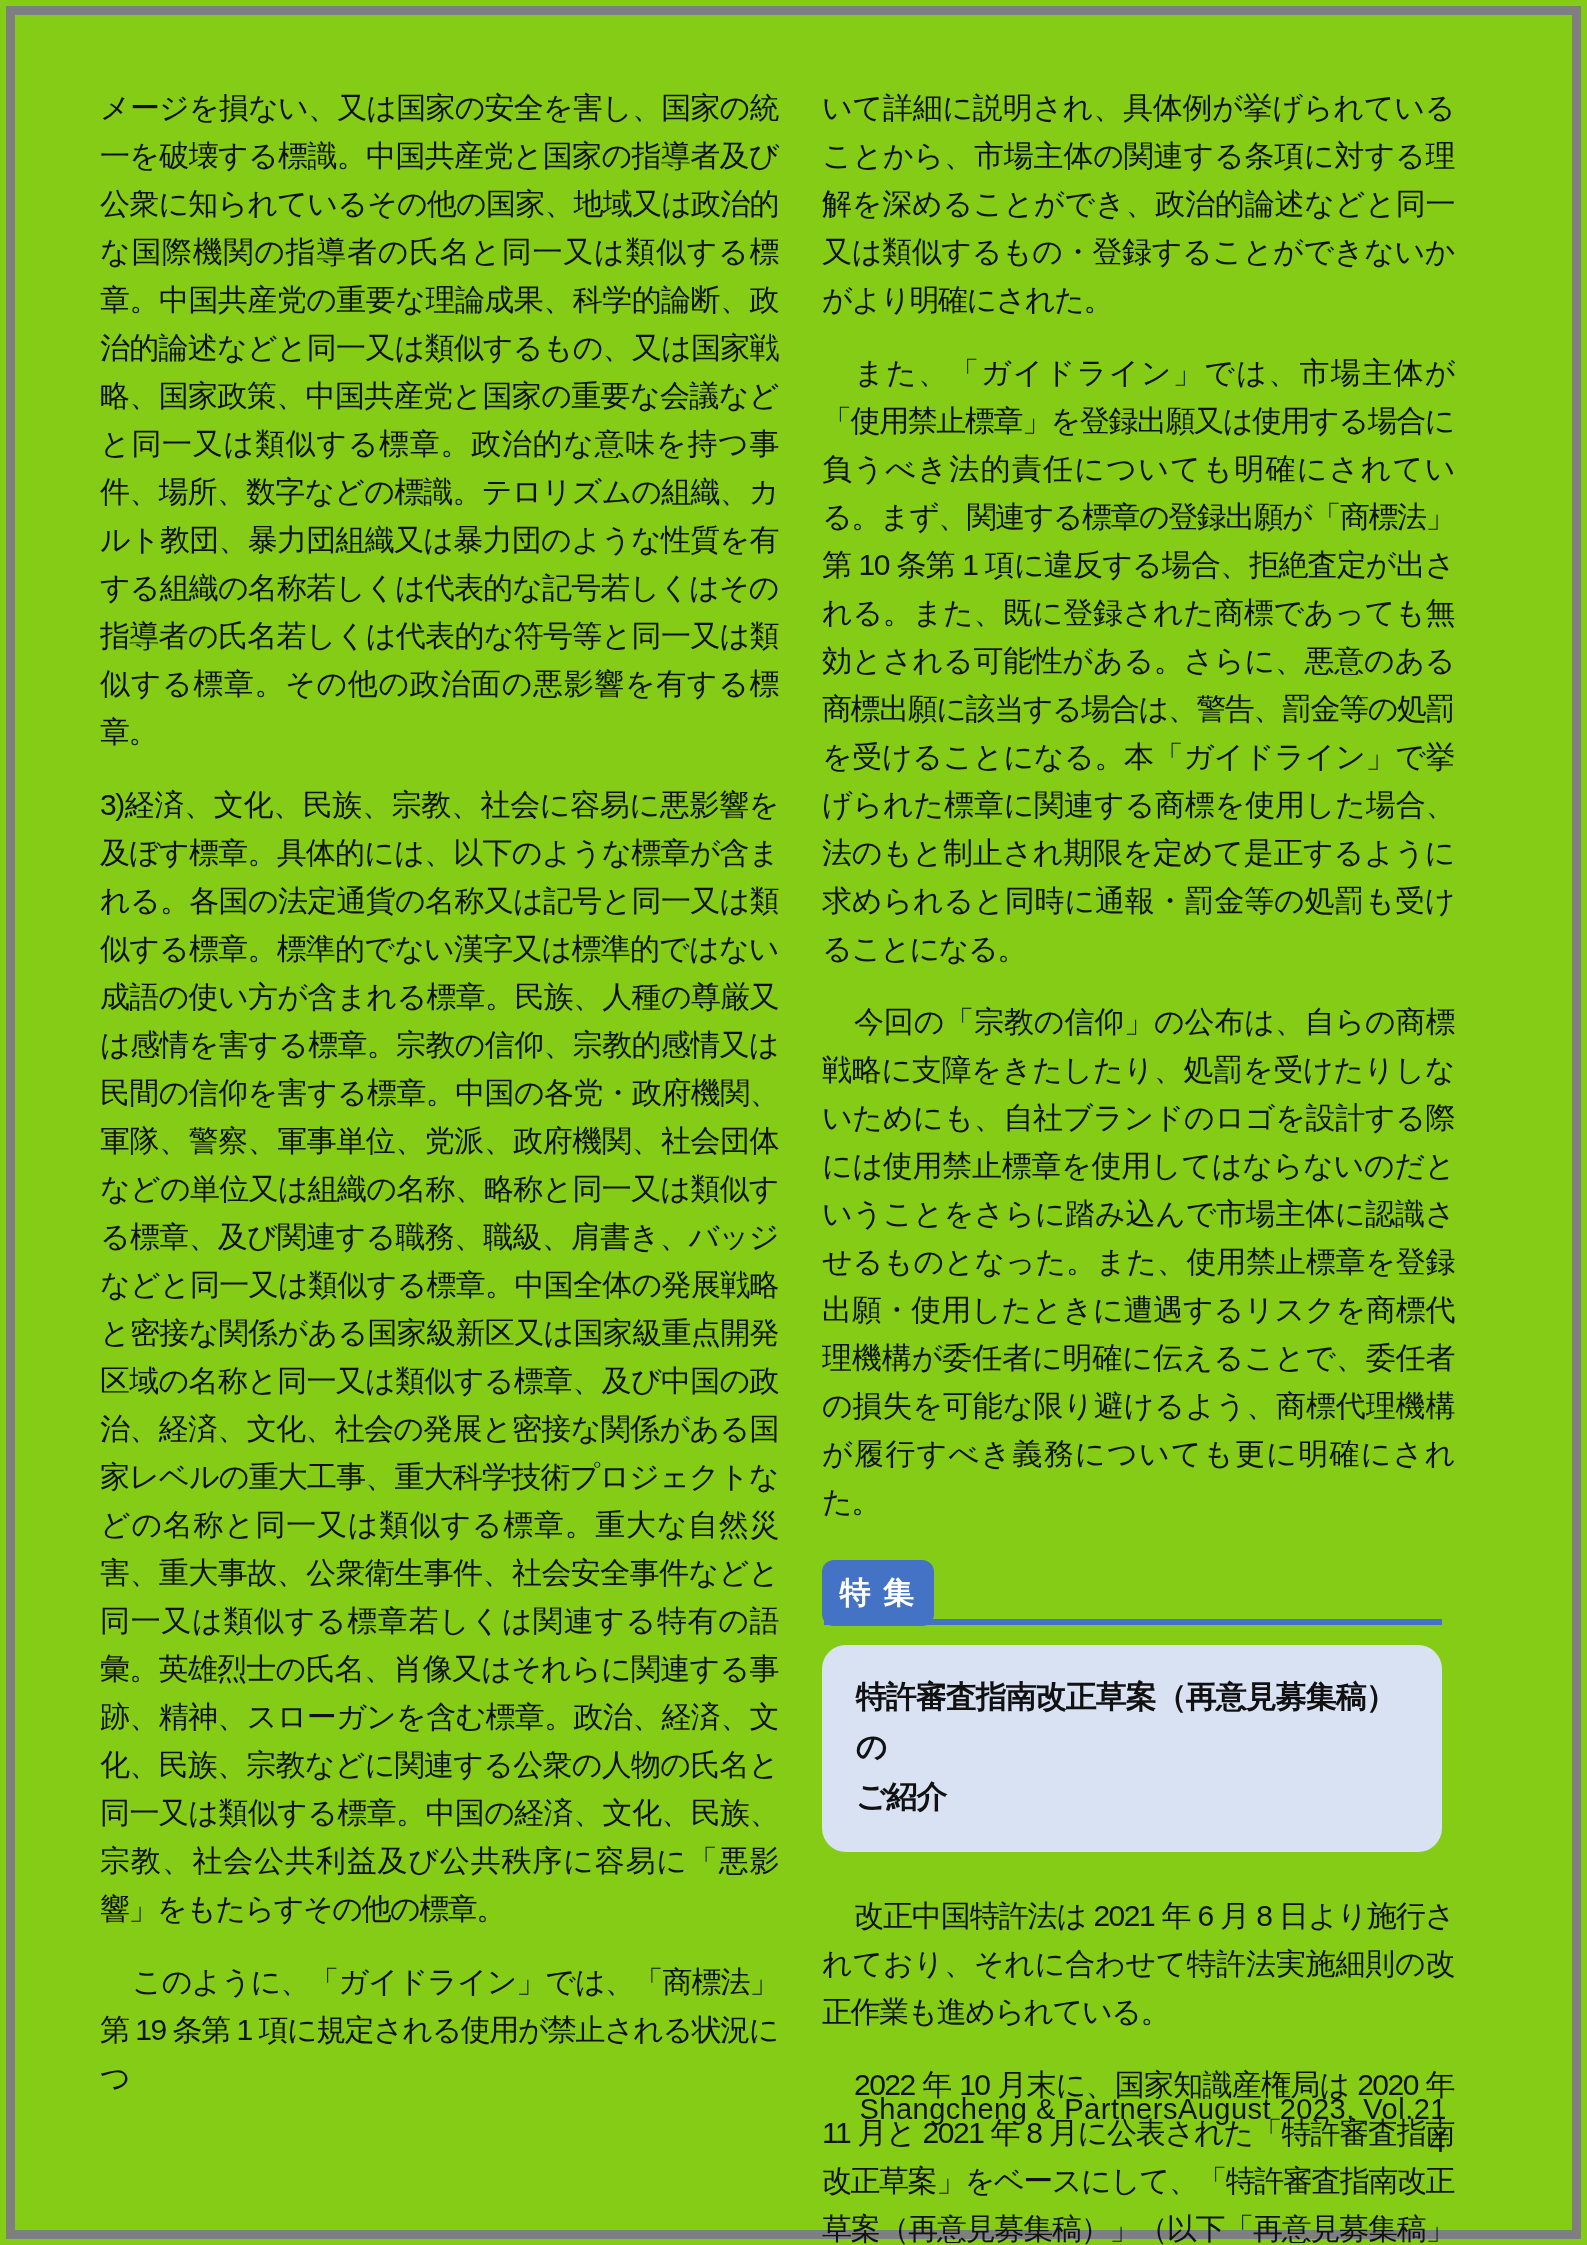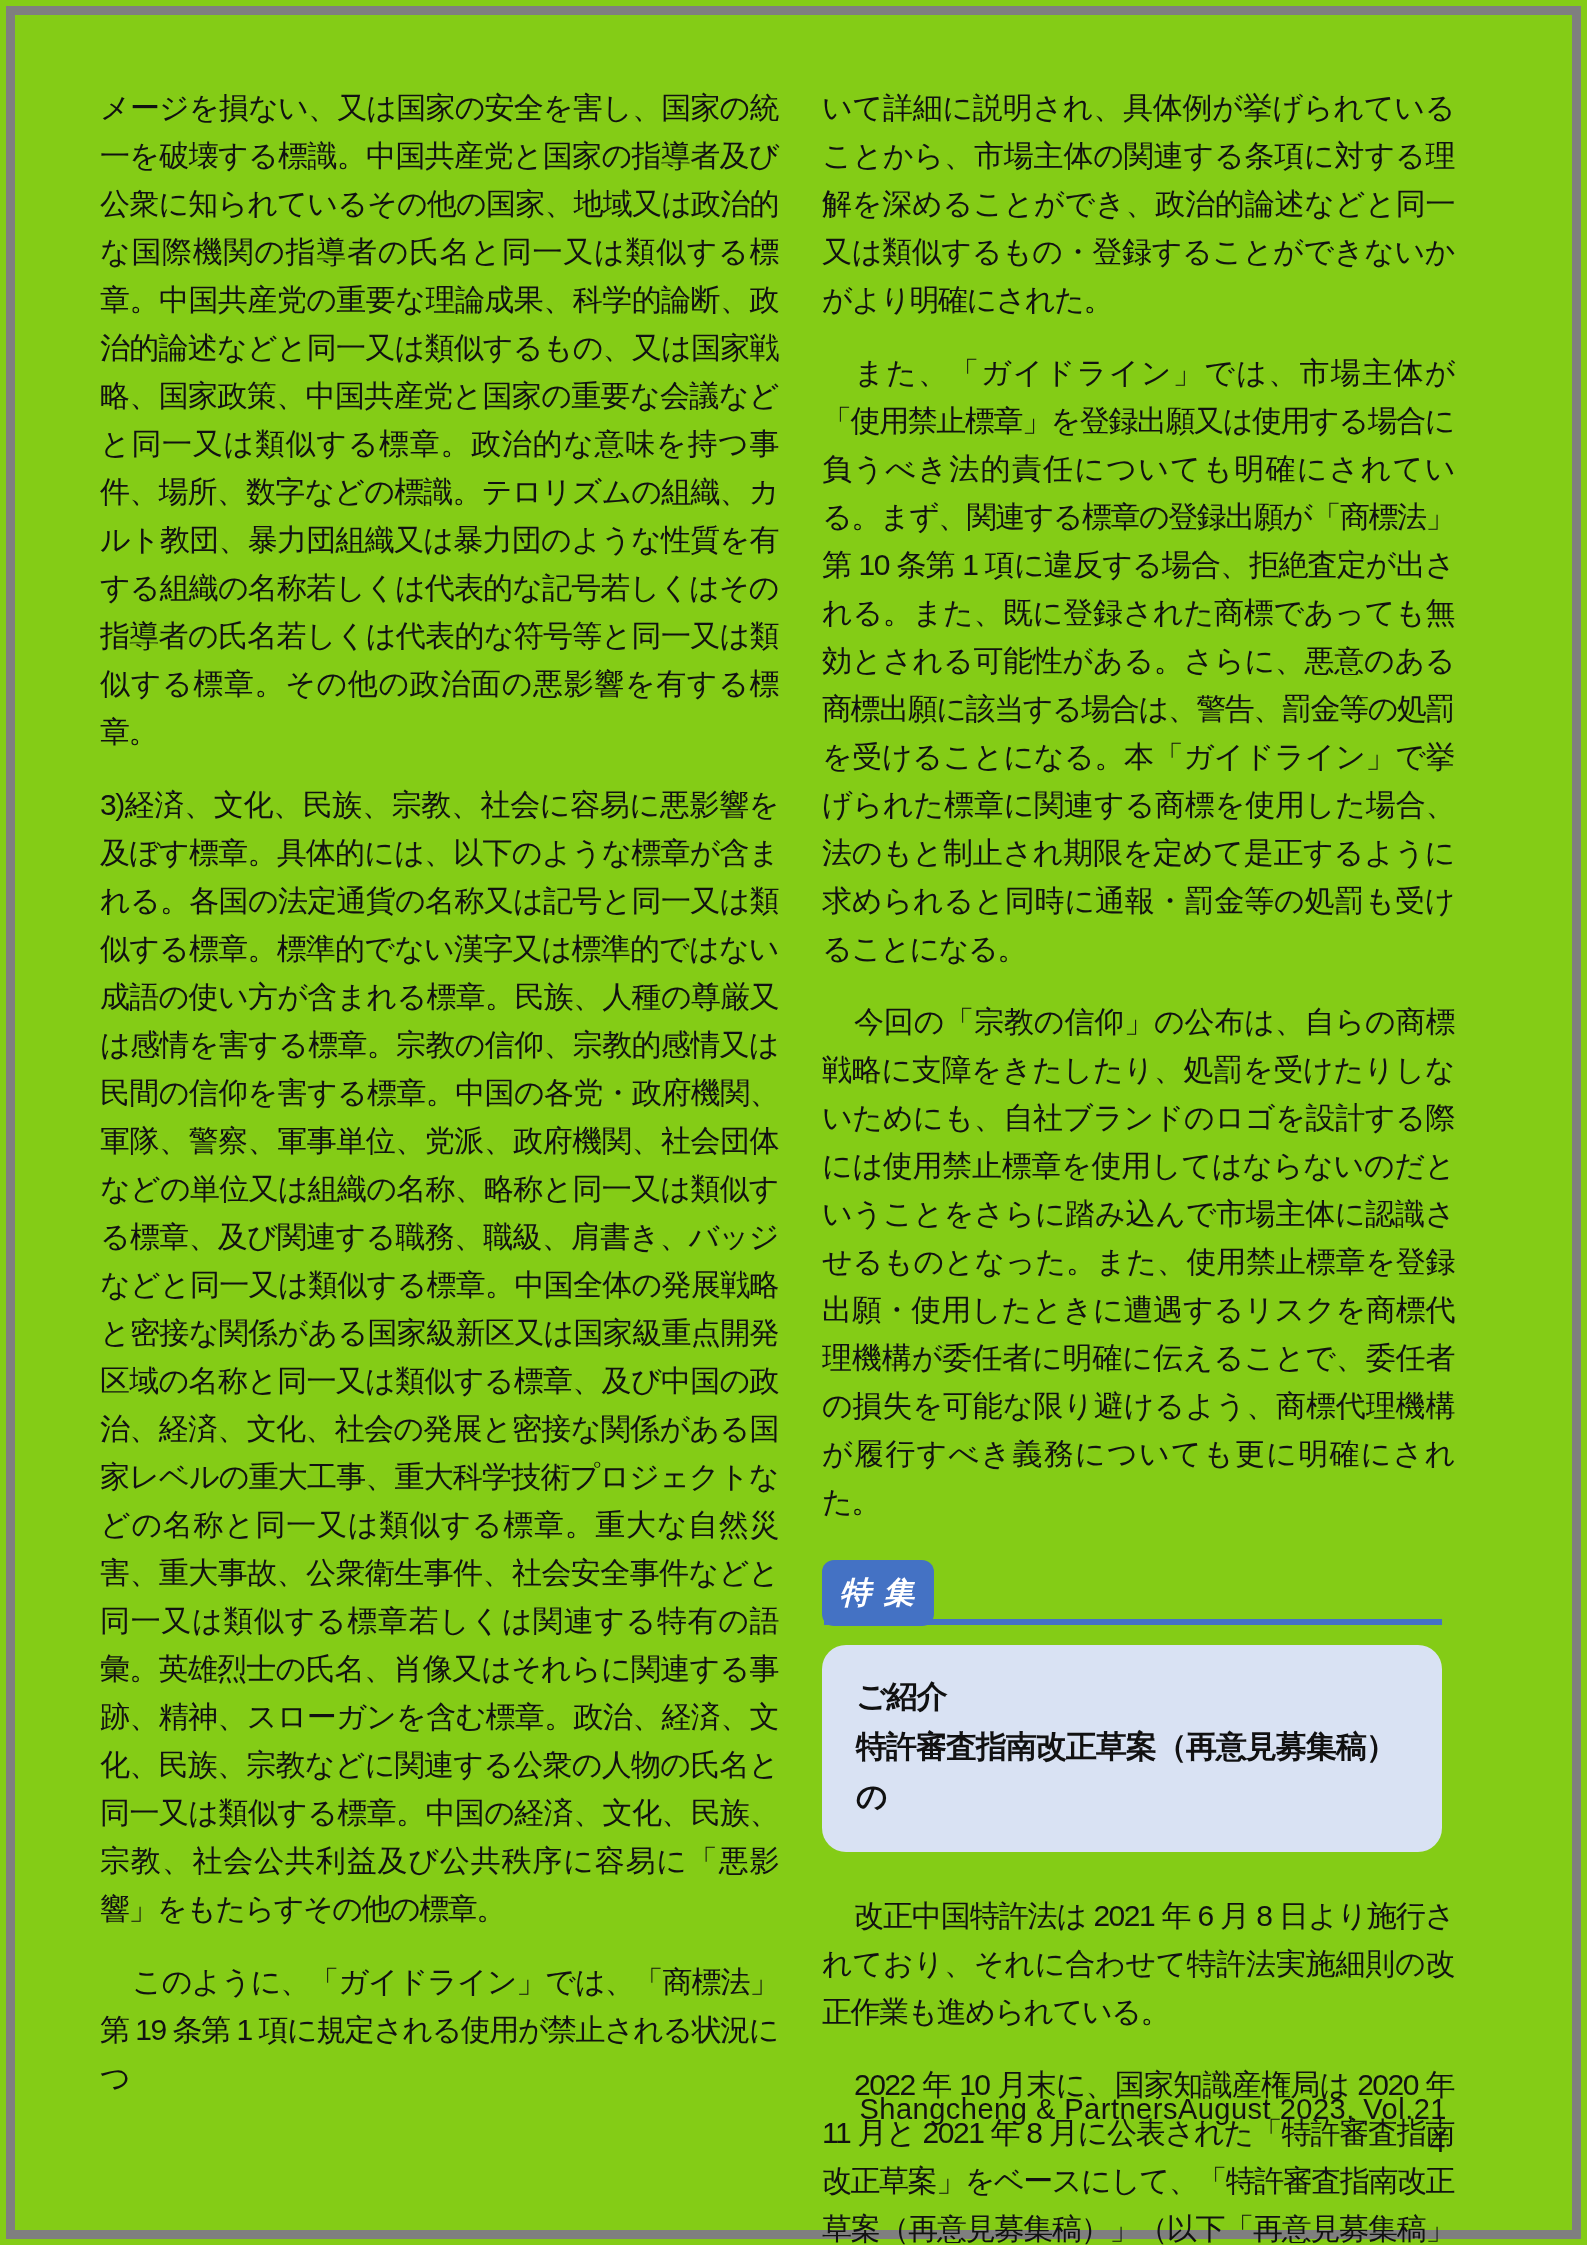--- a/index.html
+++ b/index.html
@@ -34,21 +34,21 @@
     margin:0 0 25px 0;
     font-size:30px;
     line-height:48px;
     letter-spacing:-1.5px;
     text-align:justify;
     text-justify:inter-character;
   }
   .para.indent{text-indent:32px;}
   
   .feature{margin:34px 0 40px 0;}
-  .feature-head{position:relative;height:70px;margin-bottom:15px;font-style:italic;}
+  .feature-head{position:relative;height:70px;margin-bottom:15px;}
   .feature-rule{
     position:absolute;left:2px;right:12px;top:59px;height:6px;
     background:var(--accent);
   }
   .feature-badge{
     position:absolute;left:0;top:0;
     width:112px;height:66px;
     background:var(--accent);
     border-radius:12px;
     color:#ffffff;
@@ -99,22 +99,22 @@
       <p class="para">いて詳細に説明され、具体例が挙げられていることから、市場主体の関連する条項に対する理解を深めることができ、政治的論述などと同一又は類似するもの・登録することができないかがより明確にされた。</p>
       <p class="para indent">また、「ガイドライン」では、市場主体が「使用禁止標章」を登録出願又は使用する場合に負うべき法的責任についても明確にされている。まず、関連する標章の登録出願が「商標法」第 10 条第 1 項に違反する場合、拒絶査定が出される。また、既に登録された商標であっても無効とされる可能性がある。さらに、悪意のある商標出願に該当する場合は、警告、罰金等の処罰を受けることになる。本「ガイドライン」で挙げられた標章に関連する商標を使用した場合、法のもと制止され期限を定めて是正するように求められると同時に通報・罰金等の処罰も受けることになる。</p>
       <p class="para indent">今回の「宗教の信仰」の公布は、自らの商標戦略に支障をきたしたり、処罰を受けたりしないためにも、自社ブランドのロゴを設計する際には使用禁止標章を使用してはならないのだということをさらに踏み込んで市場主体に認識させるものとなった。また、使用禁止標章を登録出願・使用したときに遭遇するリスクを商標代理機構が委任者に明確に伝えることで、委任者の損失を可能な限り避けるよう、商標代理機構が履行すべき義務についても更に明確にされた。</p>
 
       <div class="feature">
         <div class="feature-head">
           <div class="feature-rule"></div>
           <div class="feature-badge">特 集</div>
         </div>
         <div class="feature-box">
+          <div class="title-line">特許審査指南改正草案（再意見募集稿）の</div>
           <div class="title-line">ご紹介</div>
-          <div class="title-line">特許審査指南改正草案（再意見募集稿）の</div>
         </div>
       </div>
 
       <p class="para indent">改正中国特許法は 2021 年 6 月 8 日より施行されており、それに合わせて特許法実施細則の改正作業も進められている。</p>
       <p class="para indent">2022 年 10 月末に、国家知識産権局は 2020 年 11 月と 2021 年 8 月に公表された「特許審査指南改正草案」をベースにして、「特許審査指南改正草案（再意見募集稿）」（以下「再意見募集稿」とする）</p>
     </div>
 
   </div>
 
   <div class="footer-line">

